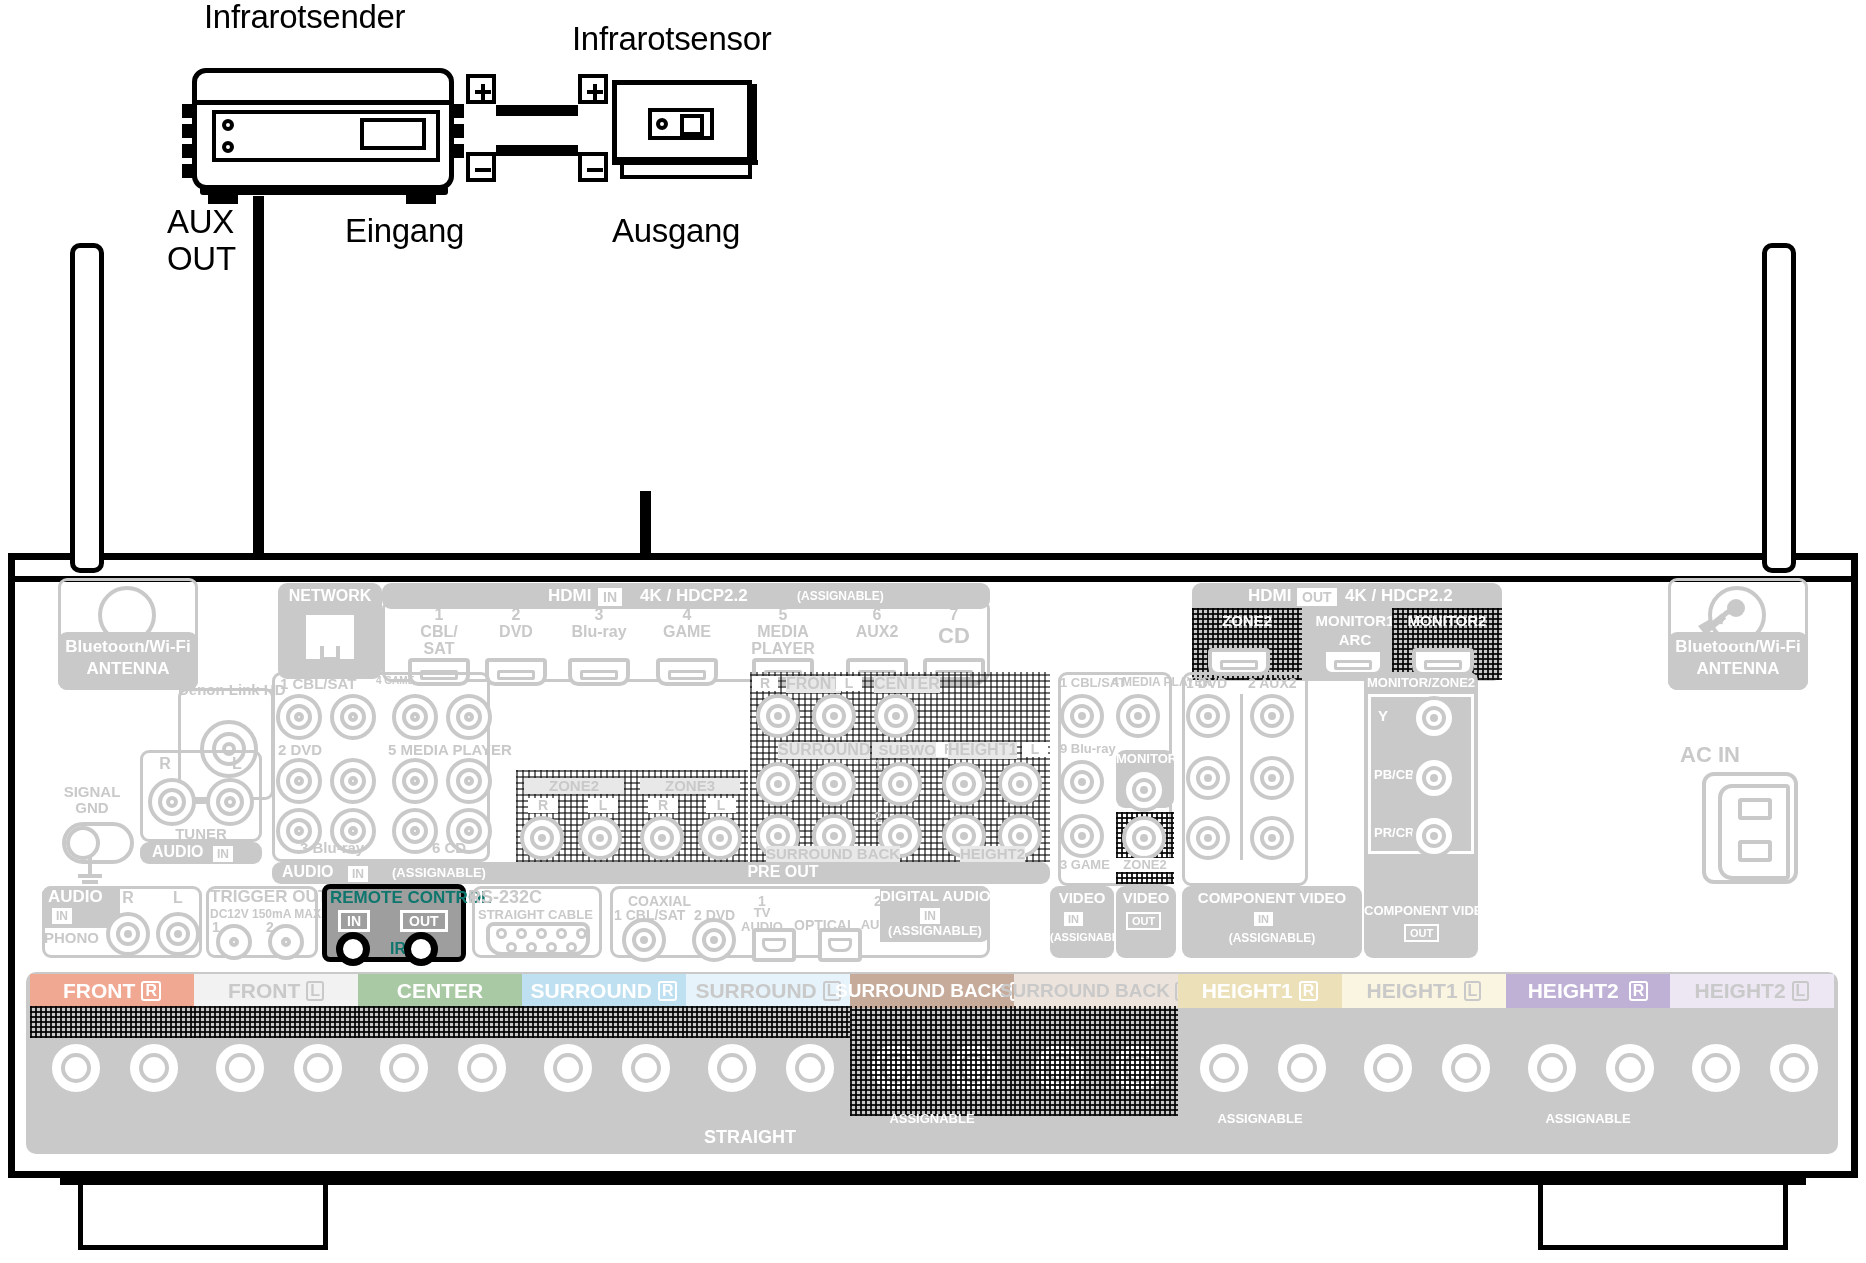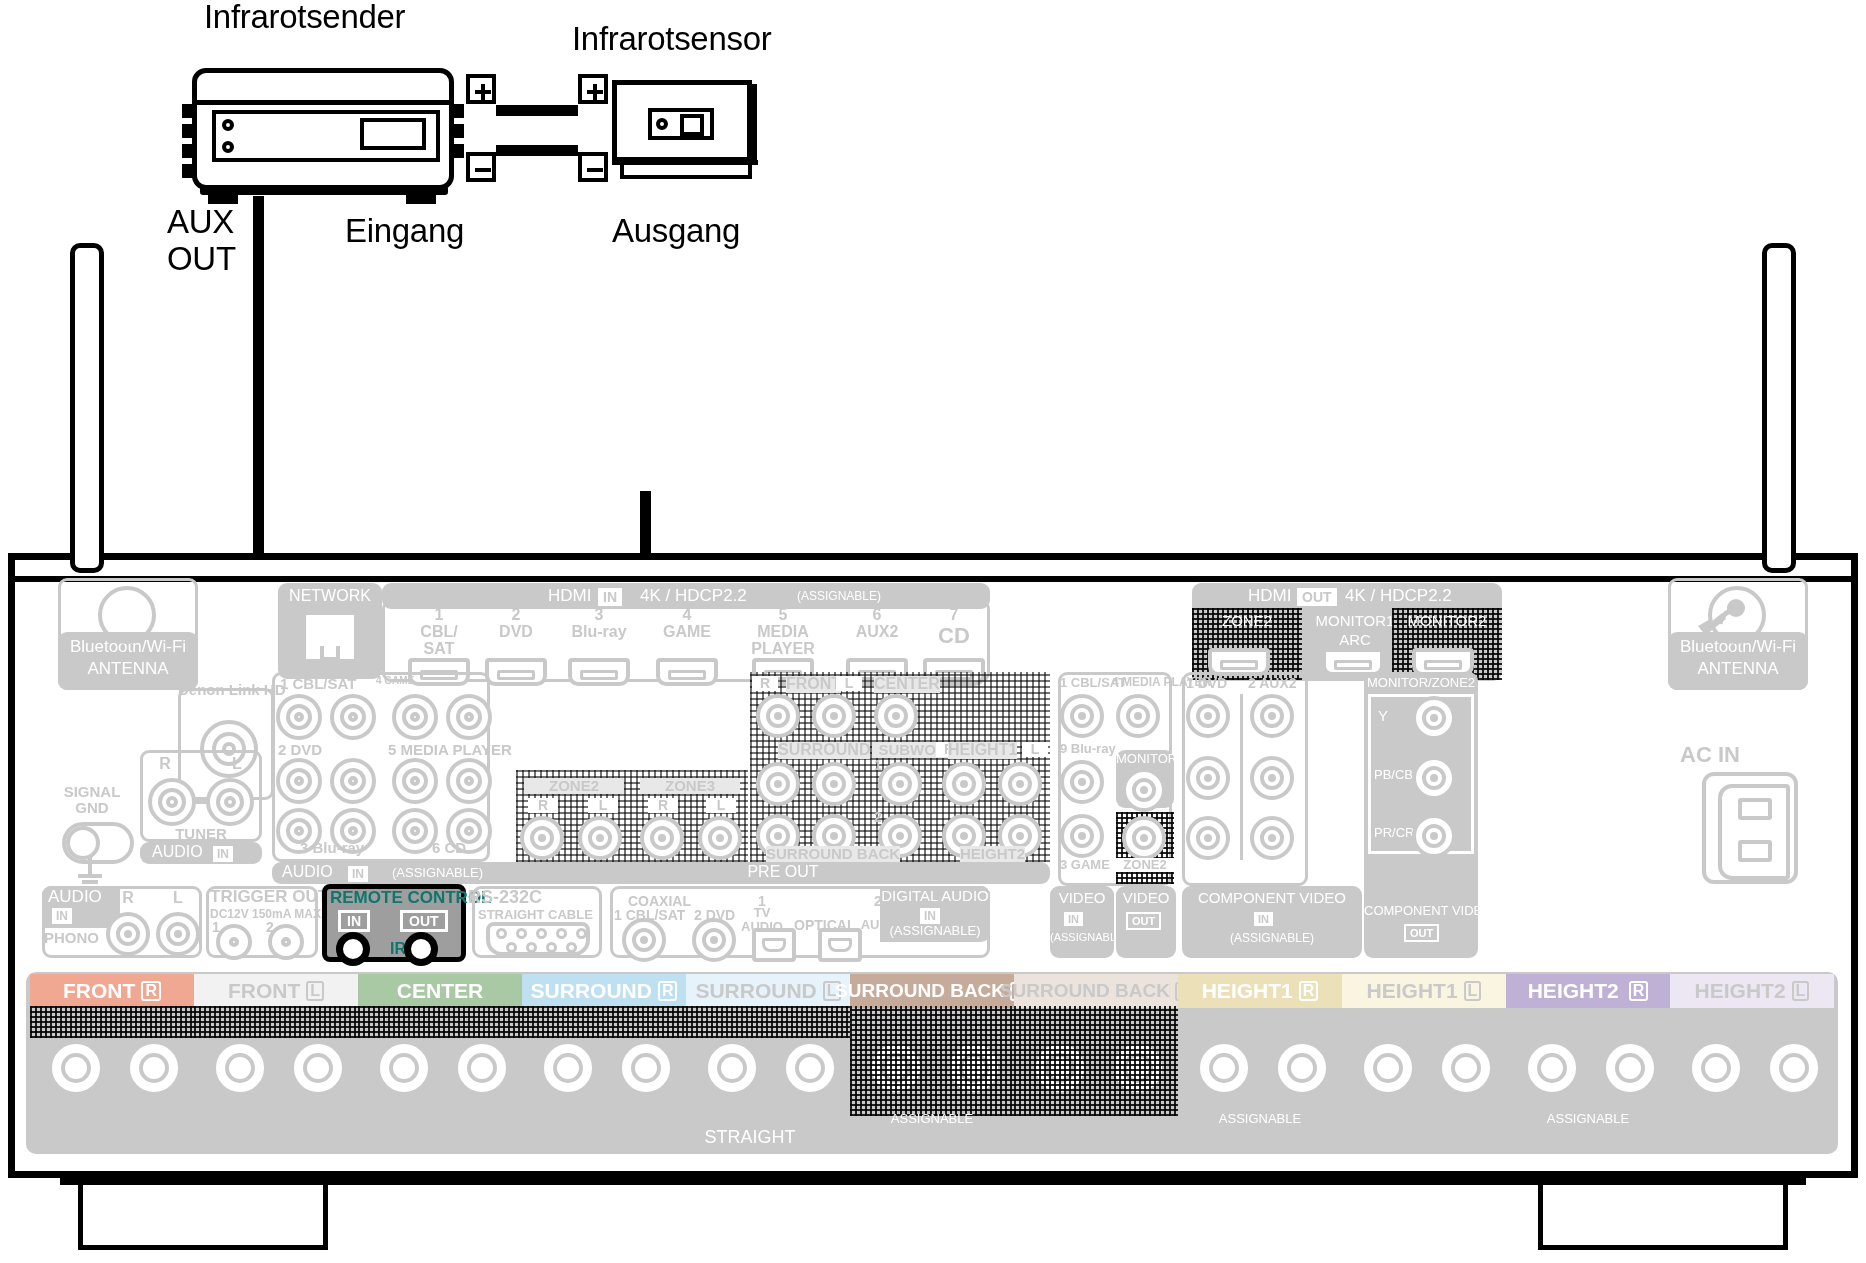--- a/index.html
+++ b/index.html
@@ -43,21 +43,21 @@
 
   .antenna{ position:absolute; border:5px solid #000; background:#fff; border-radius:10px; }
 
   .foot-leg{ position:absolute; border:5px solid #000; background:#fff; }
 
   
   .grp{ position:absolute; background:#c9c9c9; border-radius:9px; }
   .grp-l{ position:absolute; border:3px solid #c9c9c9; border-radius:9px; }
   .lbl{ position:absolute; color:#c9c9c9; font-weight:bold; white-space:nowrap;
         line-height:1.05; }
-  .lbl-w{ position:absolute; color:#ffffff; font-weight:normal; white-space:nowrap;
+  .lbl-w{ position:absolute; color:#ffffff; font-weight:bold; white-space:nowrap;
           line-height:1.05; }
   .lbl-c{ text-align:center; }
   .boxchar{ display:inline-block; border:2px solid currentColor; border-radius:3px;
             padding:0 2px; line-height:1; }
 
   
   .rca{ position:absolute; border-radius:50%; border:4px solid #c9c9c9; background:#fff; }
   .rca::before{ content:""; position:absolute; inset:6px; border:4px solid #c9c9c9; border-radius:50%; }
   .rca::after{ content:""; position:absolute; inset:14px; border:4px solid #c9c9c9; border-radius:50%; }
   .rca-link{ position:absolute; background:#c9c9c9; height:4px; }

